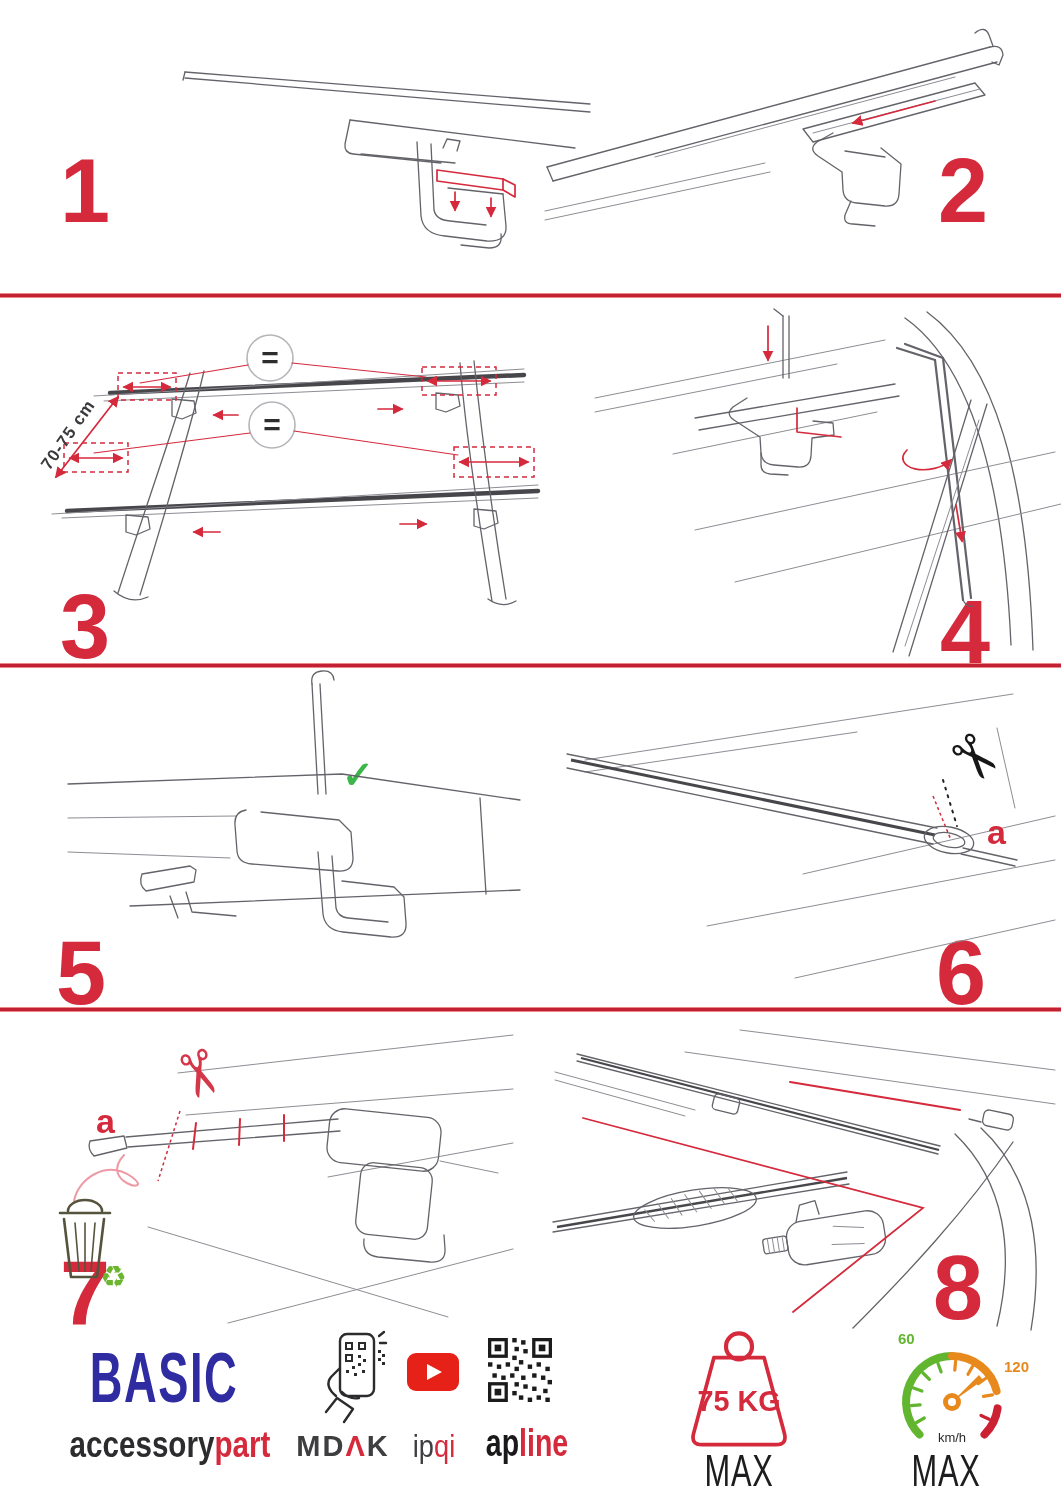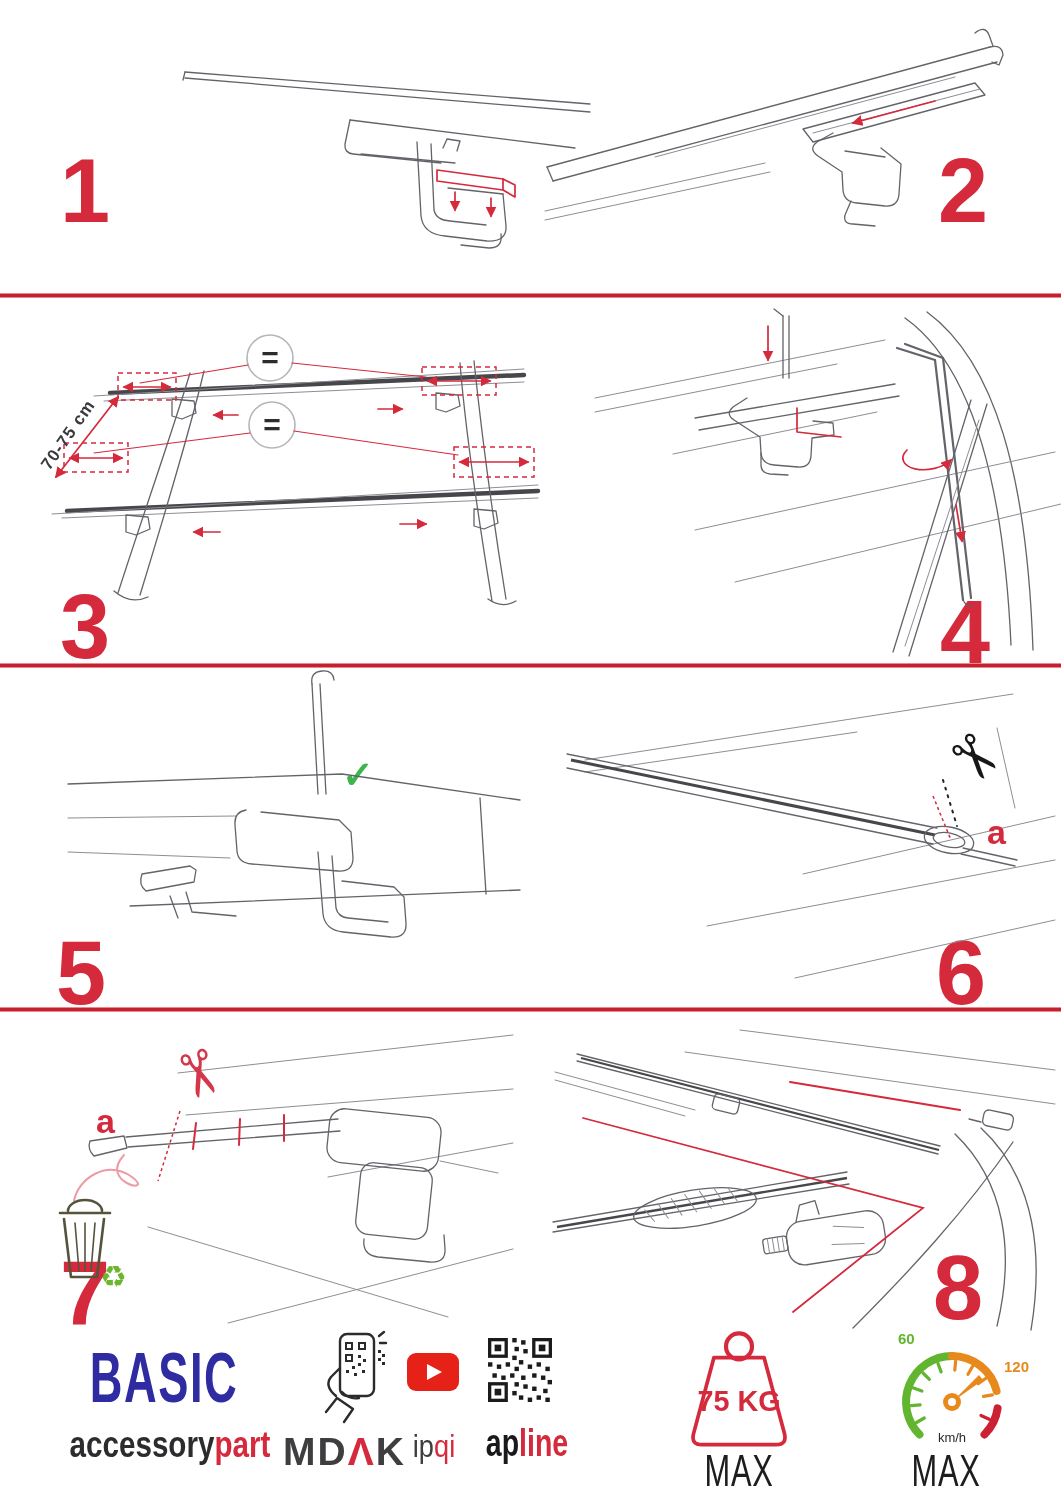--- a/index.html
+++ b/index.html
@@ -29,21 +29,21 @@
   .scisR{font-size:62px;fill:#d5374a;}
   .recy{font-size:30px;fill:#6cb52f;font-family:"DejaVu Sans",sans-serif;}
   
   .basic{position:absolute;left:64px;top:1336px;width:200px;text-align:center;
          font-size:58px;font-weight:700;color:#2f2ca2;letter-spacing:2px;
          transform:scale(.78,1.22);transform-origin:center top;}
   .accpart{position:absolute;left:46px;top:1424px;width:236px;text-align:center;
          font-size:37px;font-weight:700;letter-spacing:0;
          transform:scaleX(.8);transform-origin:center top;color:#2c2c2e;}
   .mdak{position:absolute;left:283px;top:1430px;width:120px;text-align:center;
-        font-size:39px;font-weight:700;letter-spacing:2px;color:#3e3e41;}
+        font-size:29px;font-weight:700;letter-spacing:2px;color:#3e3e41;}
   .ipqi{position:absolute;left:392px;top:1428px;width:84px;text-align:center;
         font-size:32px;font-weight:400;color:#3e3e41;transform:scaleX(.85);transform-origin:center top;}
   .apline{position:absolute;left:462px;top:1422px;width:130px;text-align:center;
         font-size:38px;font-weight:600;color:#19191b;transform:scaleX(.75);transform-origin:center top;}
   .redtxt{color:#d5293c;}
   .maxlab{position:absolute;font-size:44px;font-weight:500;color:#1d1d1f;text-align:center;
         transform:scaleX(.7);transform-origin:center top;letter-spacing:1px;}
   .kgtxt{font-size:31px;font-weight:700;fill:#d5293c;letter-spacing:0px;}
   .g60{font-size:15px;font-weight:700;fill:#62b52e;}
   .g120{font-size:15px;font-weight:700;fill:#e8891d;}

